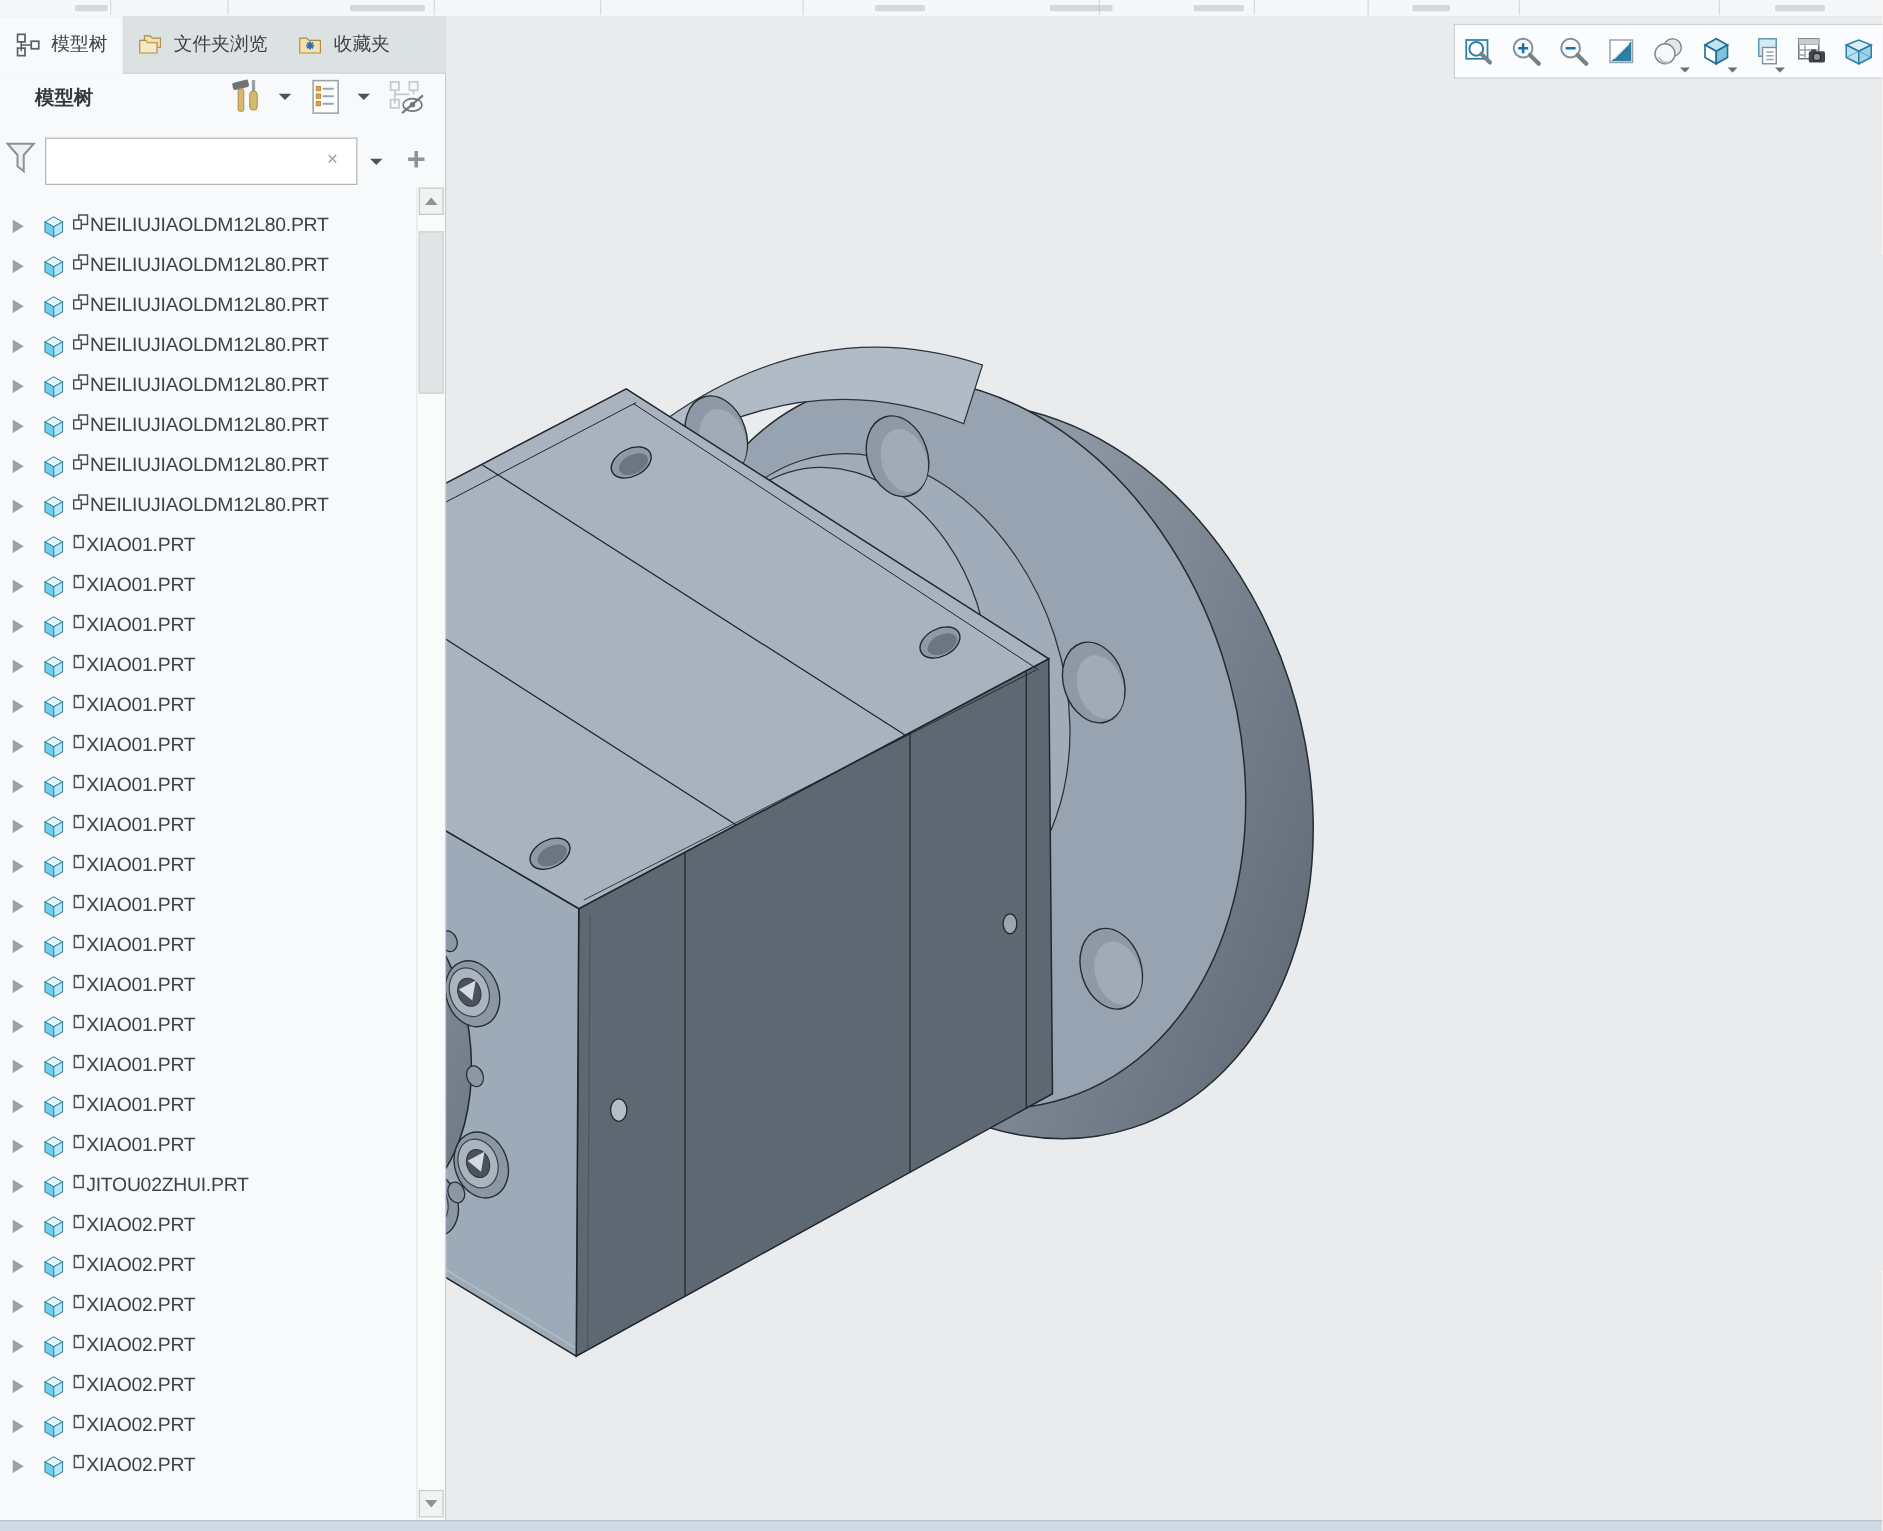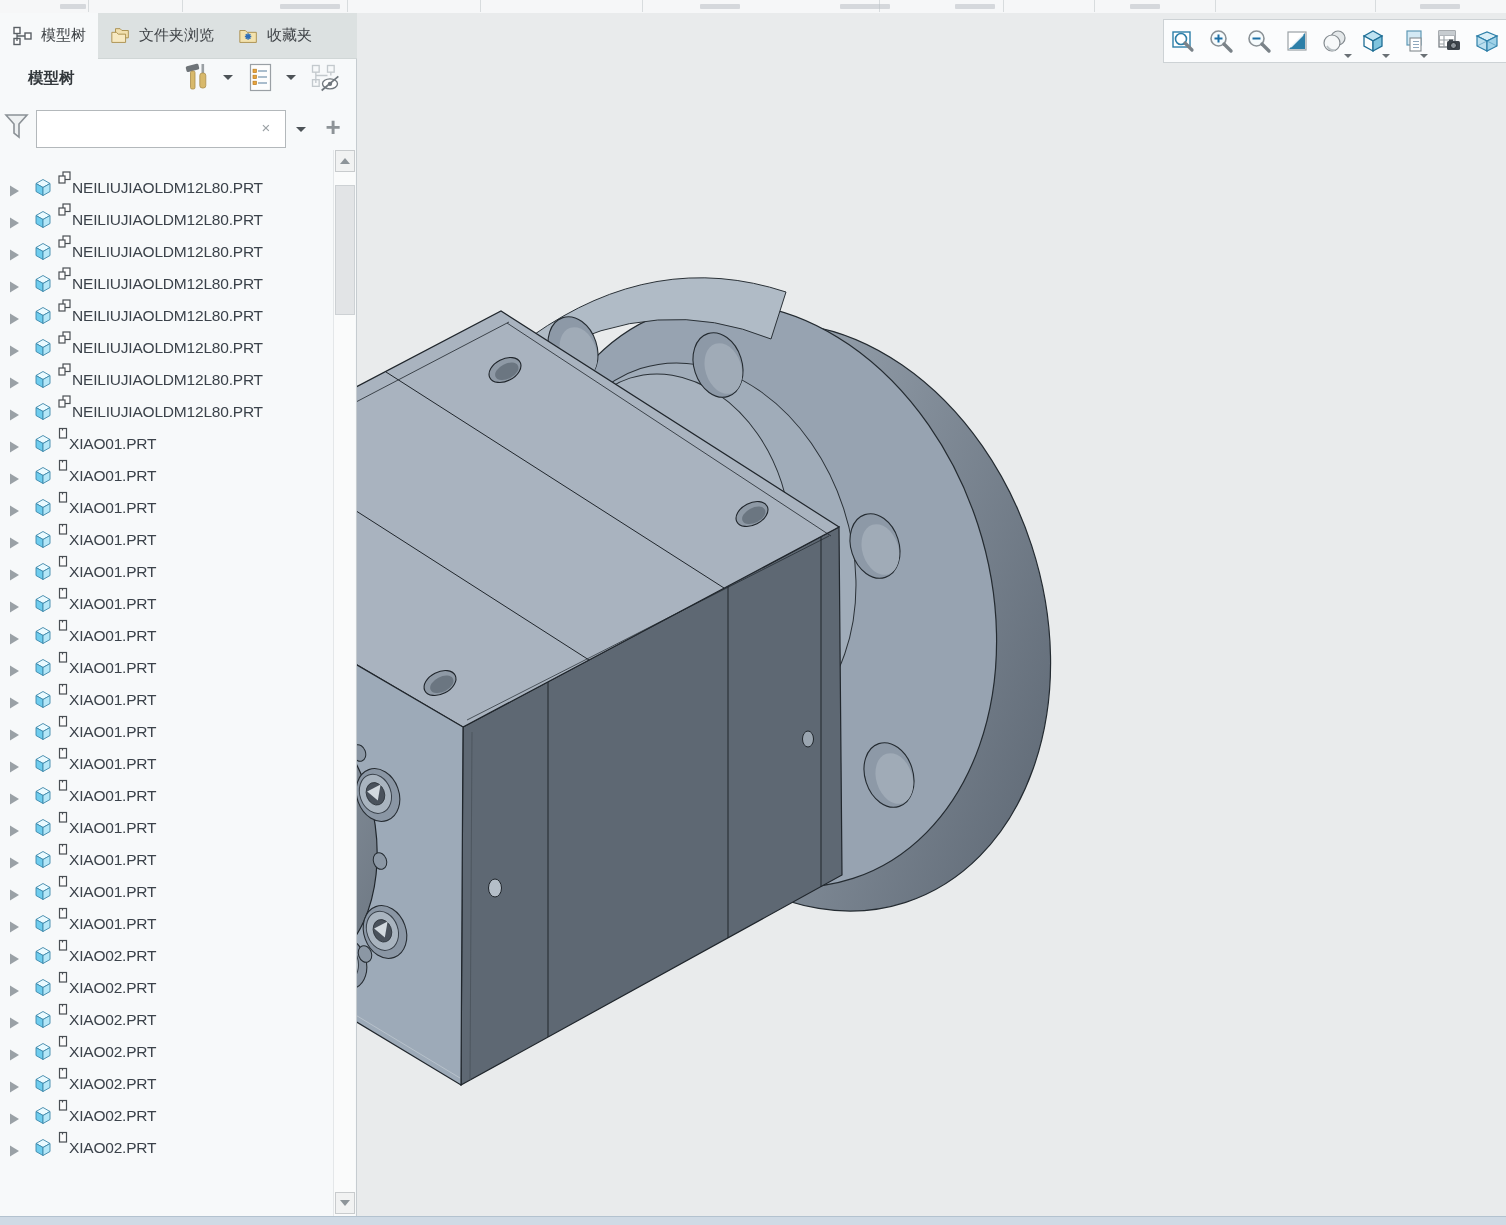--- a/index.html
+++ b/index.html
@@ -34,21 +34,21 @@
   #funnel{position:absolute;left:4px;top:14px;}
   #filter-input{position:absolute;left:36px;top:12px;width:250px;height:38px;background:#fff;
                 border:1px solid #b3b8bb;box-sizing:border-box;font-size:14px;color:#333;padding:0 26px 0 8px;}
   #filter-clear{position:absolute;left:258px;top:22px;width:16px;height:16px;color:#9aa0a4;font-size:15px;
                 line-height:16px;text-align:center;cursor:default;}
   #filter-caret{position:absolute;left:292px;top:29px;}
   #filter-add{position:absolute;left:318px;top:12px;width:30px;height:34px;color:#8d9397;
               font-size:26px;line-height:34px;text-align:center;font-weight:bold;}
 
   #tree{position:absolute;left:0;top:141px;width:333px;height:1062px;overflow:hidden;padding-top:11px;box-sizing:border-box;}
-  .trow{display:flex;align-items:flex-end;height:32px;white-space:nowrap;}
+  .trow{display:flex;align-items:center;height:32px;white-space:nowrap;}
   .trow .arrow{width:14px;margin-left:10px;display:inline-flex;}
   .trow .picon{margin-left:8px;display:inline-flex;}
   .trow .badge{margin-left:4px;display:inline-flex;align-self:flex-start;margin-top:6px;}
   .trow .tlabel{font-size:15.5px;color:#3b424a;margin-left:1px;letter-spacing:-0.2px;}
 
   
   #vscroll{position:absolute;left:333px;top:137px;width:22px;height:1066px;background:#fafbfb;
            border-left:1px solid #e4e7e9;box-sizing:border-box;}
   .sbtn{position:absolute;left:1px;width:20px;height:22px;background:#f1f2f2;border:1px solid #c8cbcd;
         box-sizing:border-box;display:flex;align-items:center;justify-content:center;}
@@ -730,20 +730,42 @@
     <span class="badge">
       <svg class="b-single" width="10" height="13" viewBox="0 0 10 13">
         <rect x="1.5" y="1.5" width="7" height="9.5" fill="#fcfcfc" stroke="#4a4f54" stroke-width="1.2"></rect>
         <path d="M1.5 1.5 h3 v2" fill="none" stroke="#4a4f54" stroke-width="1.2"></path>
       </svg>
 
     </span>
     <span class="tlabel">XIAO01.PRT</span>
   </div>
 
+  <div class="trow">
+    <span class="arrow">
+      <svg width="10" height="12" viewBox="0 0 10 12">
+              <polygon points="0,0.5 9,6 0,11.5" fill="#9aa1a6"></polygon>
+            </svg>
+    </span>
+    <span class="picon">
+      <svg width="22" height="19" viewBox="0 0 22 19">
+        <polygon points="4,5.5 11,1.5 18,5.5 11,9.5" fill="#eafaff" stroke="#3d88aa" stroke-width=".9"></polygon>
+        <polygon points="4,5.5 11,9.5 11,17.5 4,13.5" fill="#6fcdee" stroke="#3d88aa" stroke-width=".9"></polygon>
+        <polygon points="18,5.5 11,9.5 11,17.5 18,13.5" fill="#b4e7f8" stroke="#3d88aa" stroke-width=".9"></polygon>
+      </svg>
+    </span>
+    <span class="badge">
+      <svg class="b-single" width="10" height="13" viewBox="0 0 10 13">
+        <rect x="1.5" y="1.5" width="7" height="9.5" fill="#fcfcfc" stroke="#4a4f54" stroke-width="1.2"></rect>
+        <path d="M1.5 1.5 h3 v2" fill="none" stroke="#4a4f54" stroke-width="1.2"></path>
+      </svg>
+
+    </span>
+    <span class="tlabel">JITOU02ZHUI.PRT</span>
+  </div>
 
   <div class="trow">
     <span class="arrow">
       <svg width="10" height="12" viewBox="0 0 10 12">
               <polygon points="0,0.5 9,6 0,11.5" fill="#9aa1a6"></polygon>
             </svg>
     </span>
     <span class="picon">
       <svg width="22" height="19" viewBox="0 0 22 19">
         <polygon points="4,5.5 11,1.5 18,5.5 11,9.5" fill="#eafaff" stroke="#3d88aa" stroke-width=".9"></polygon>

